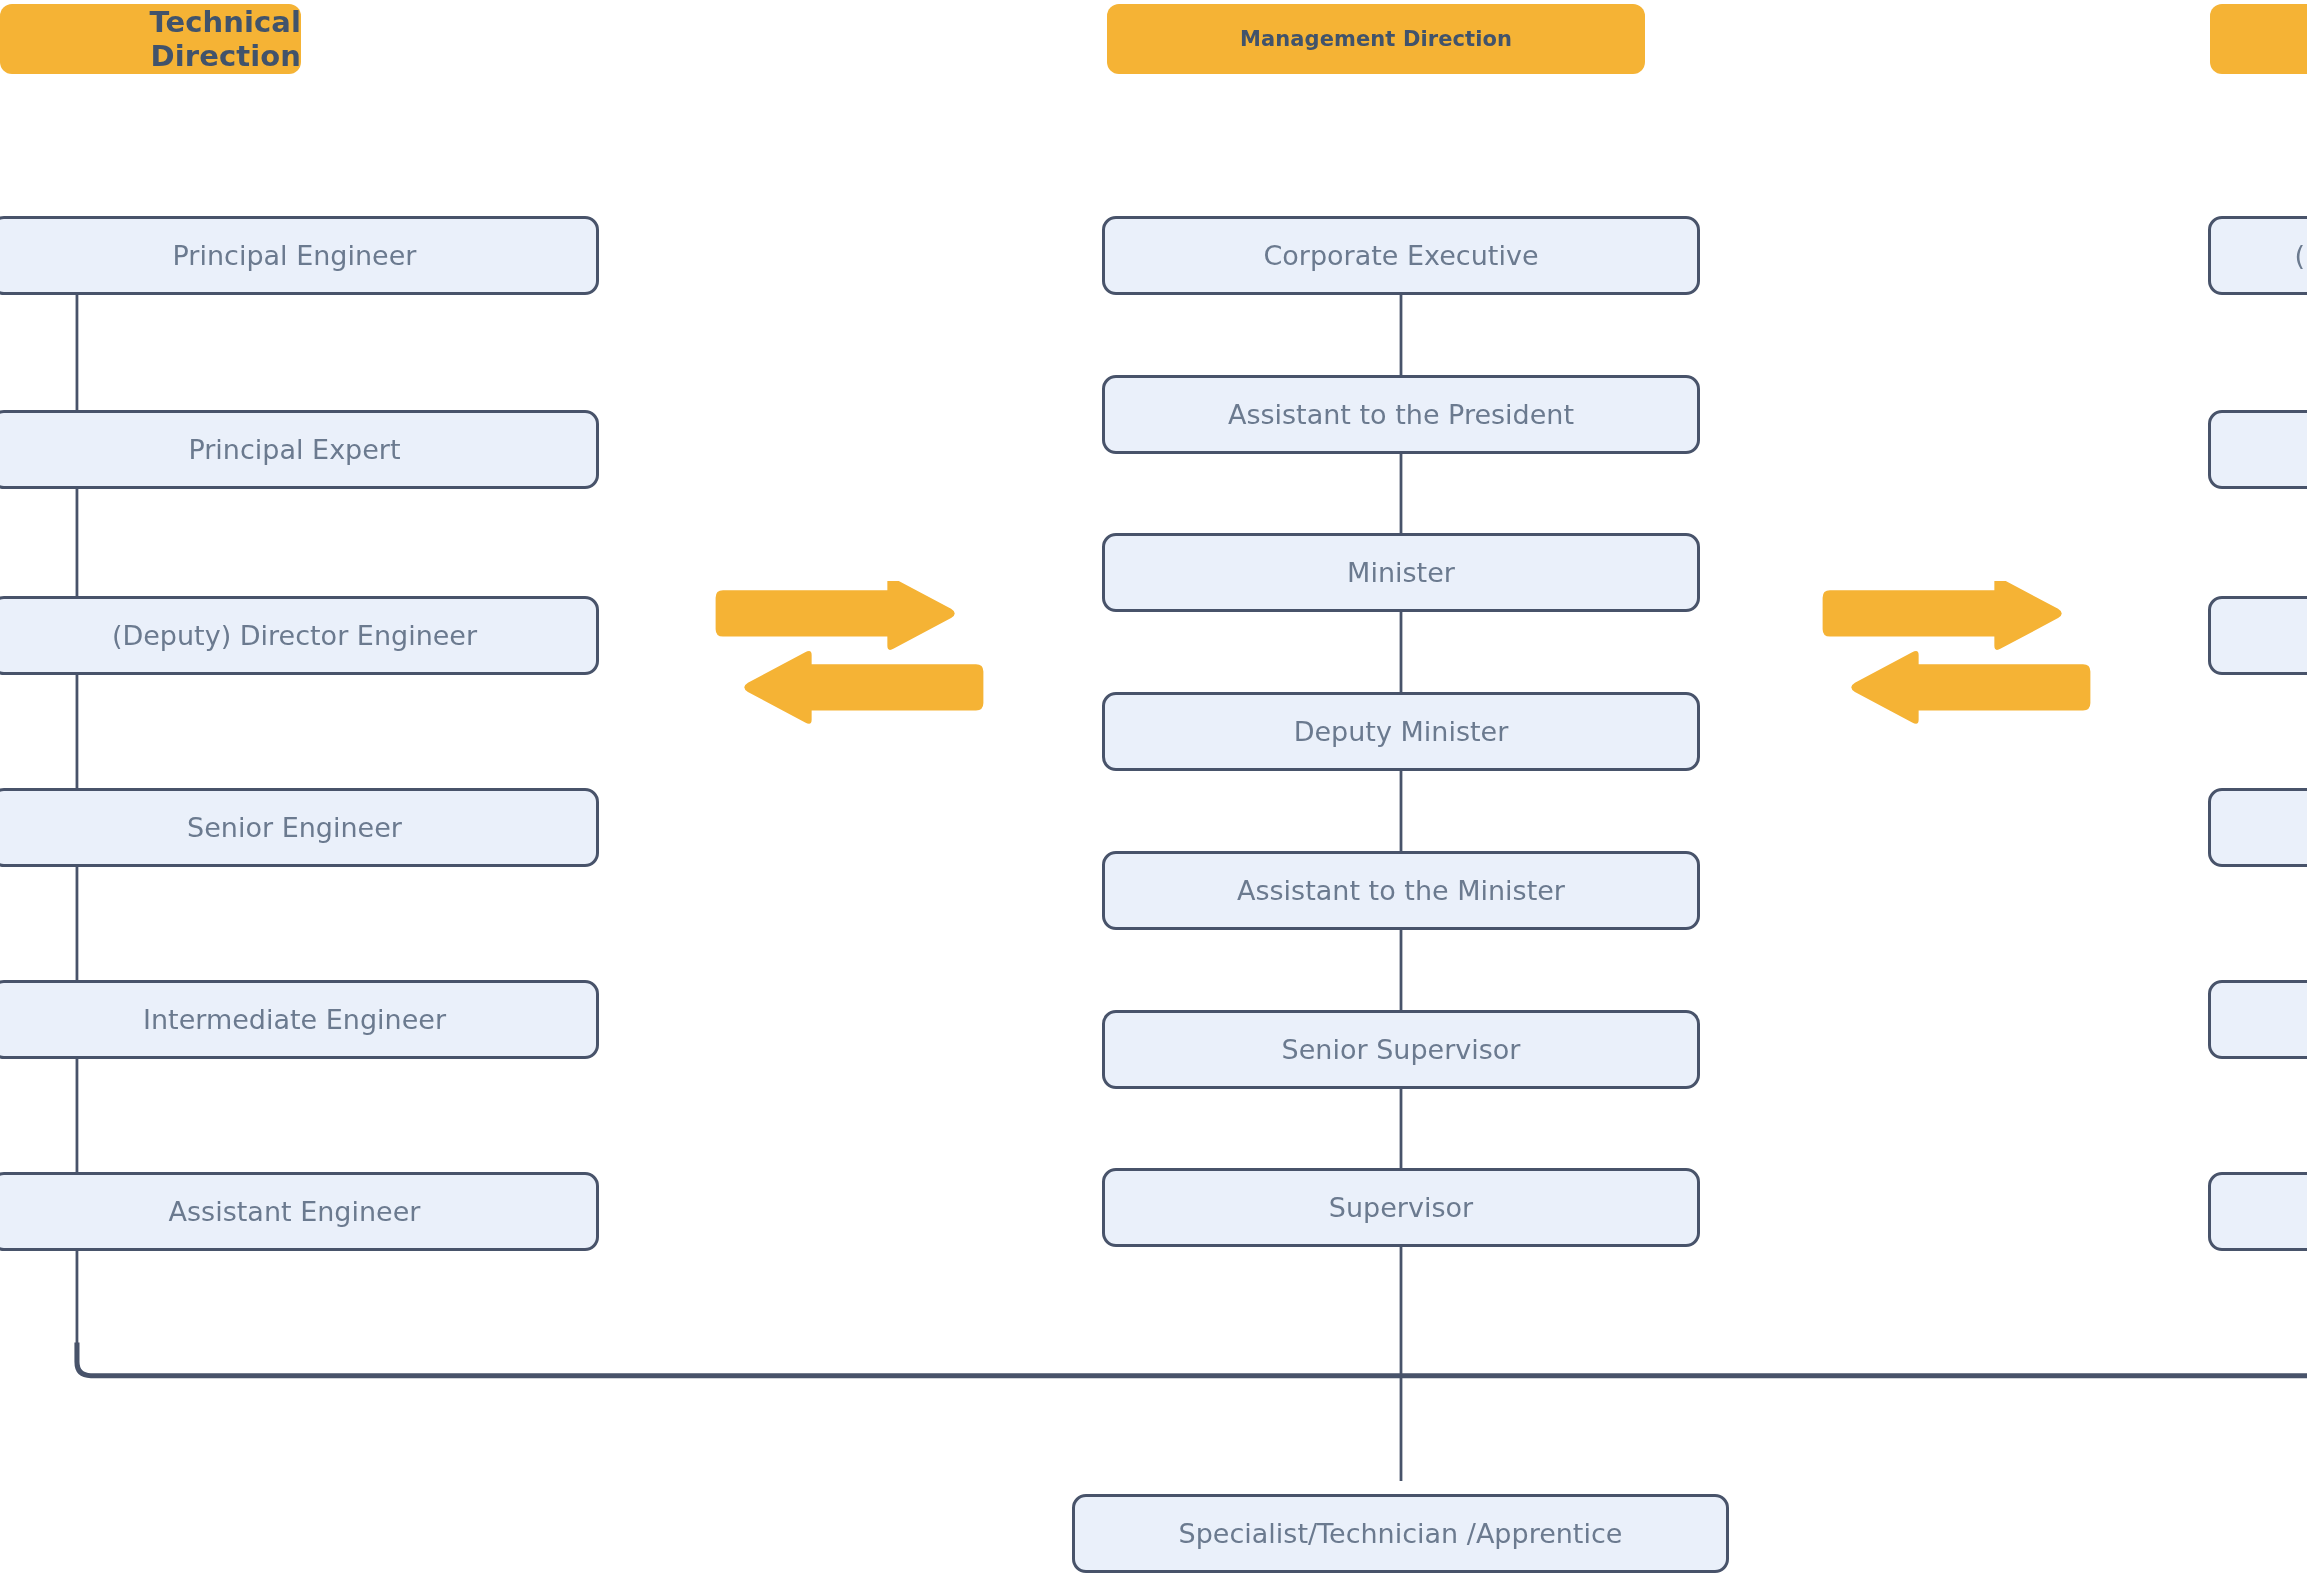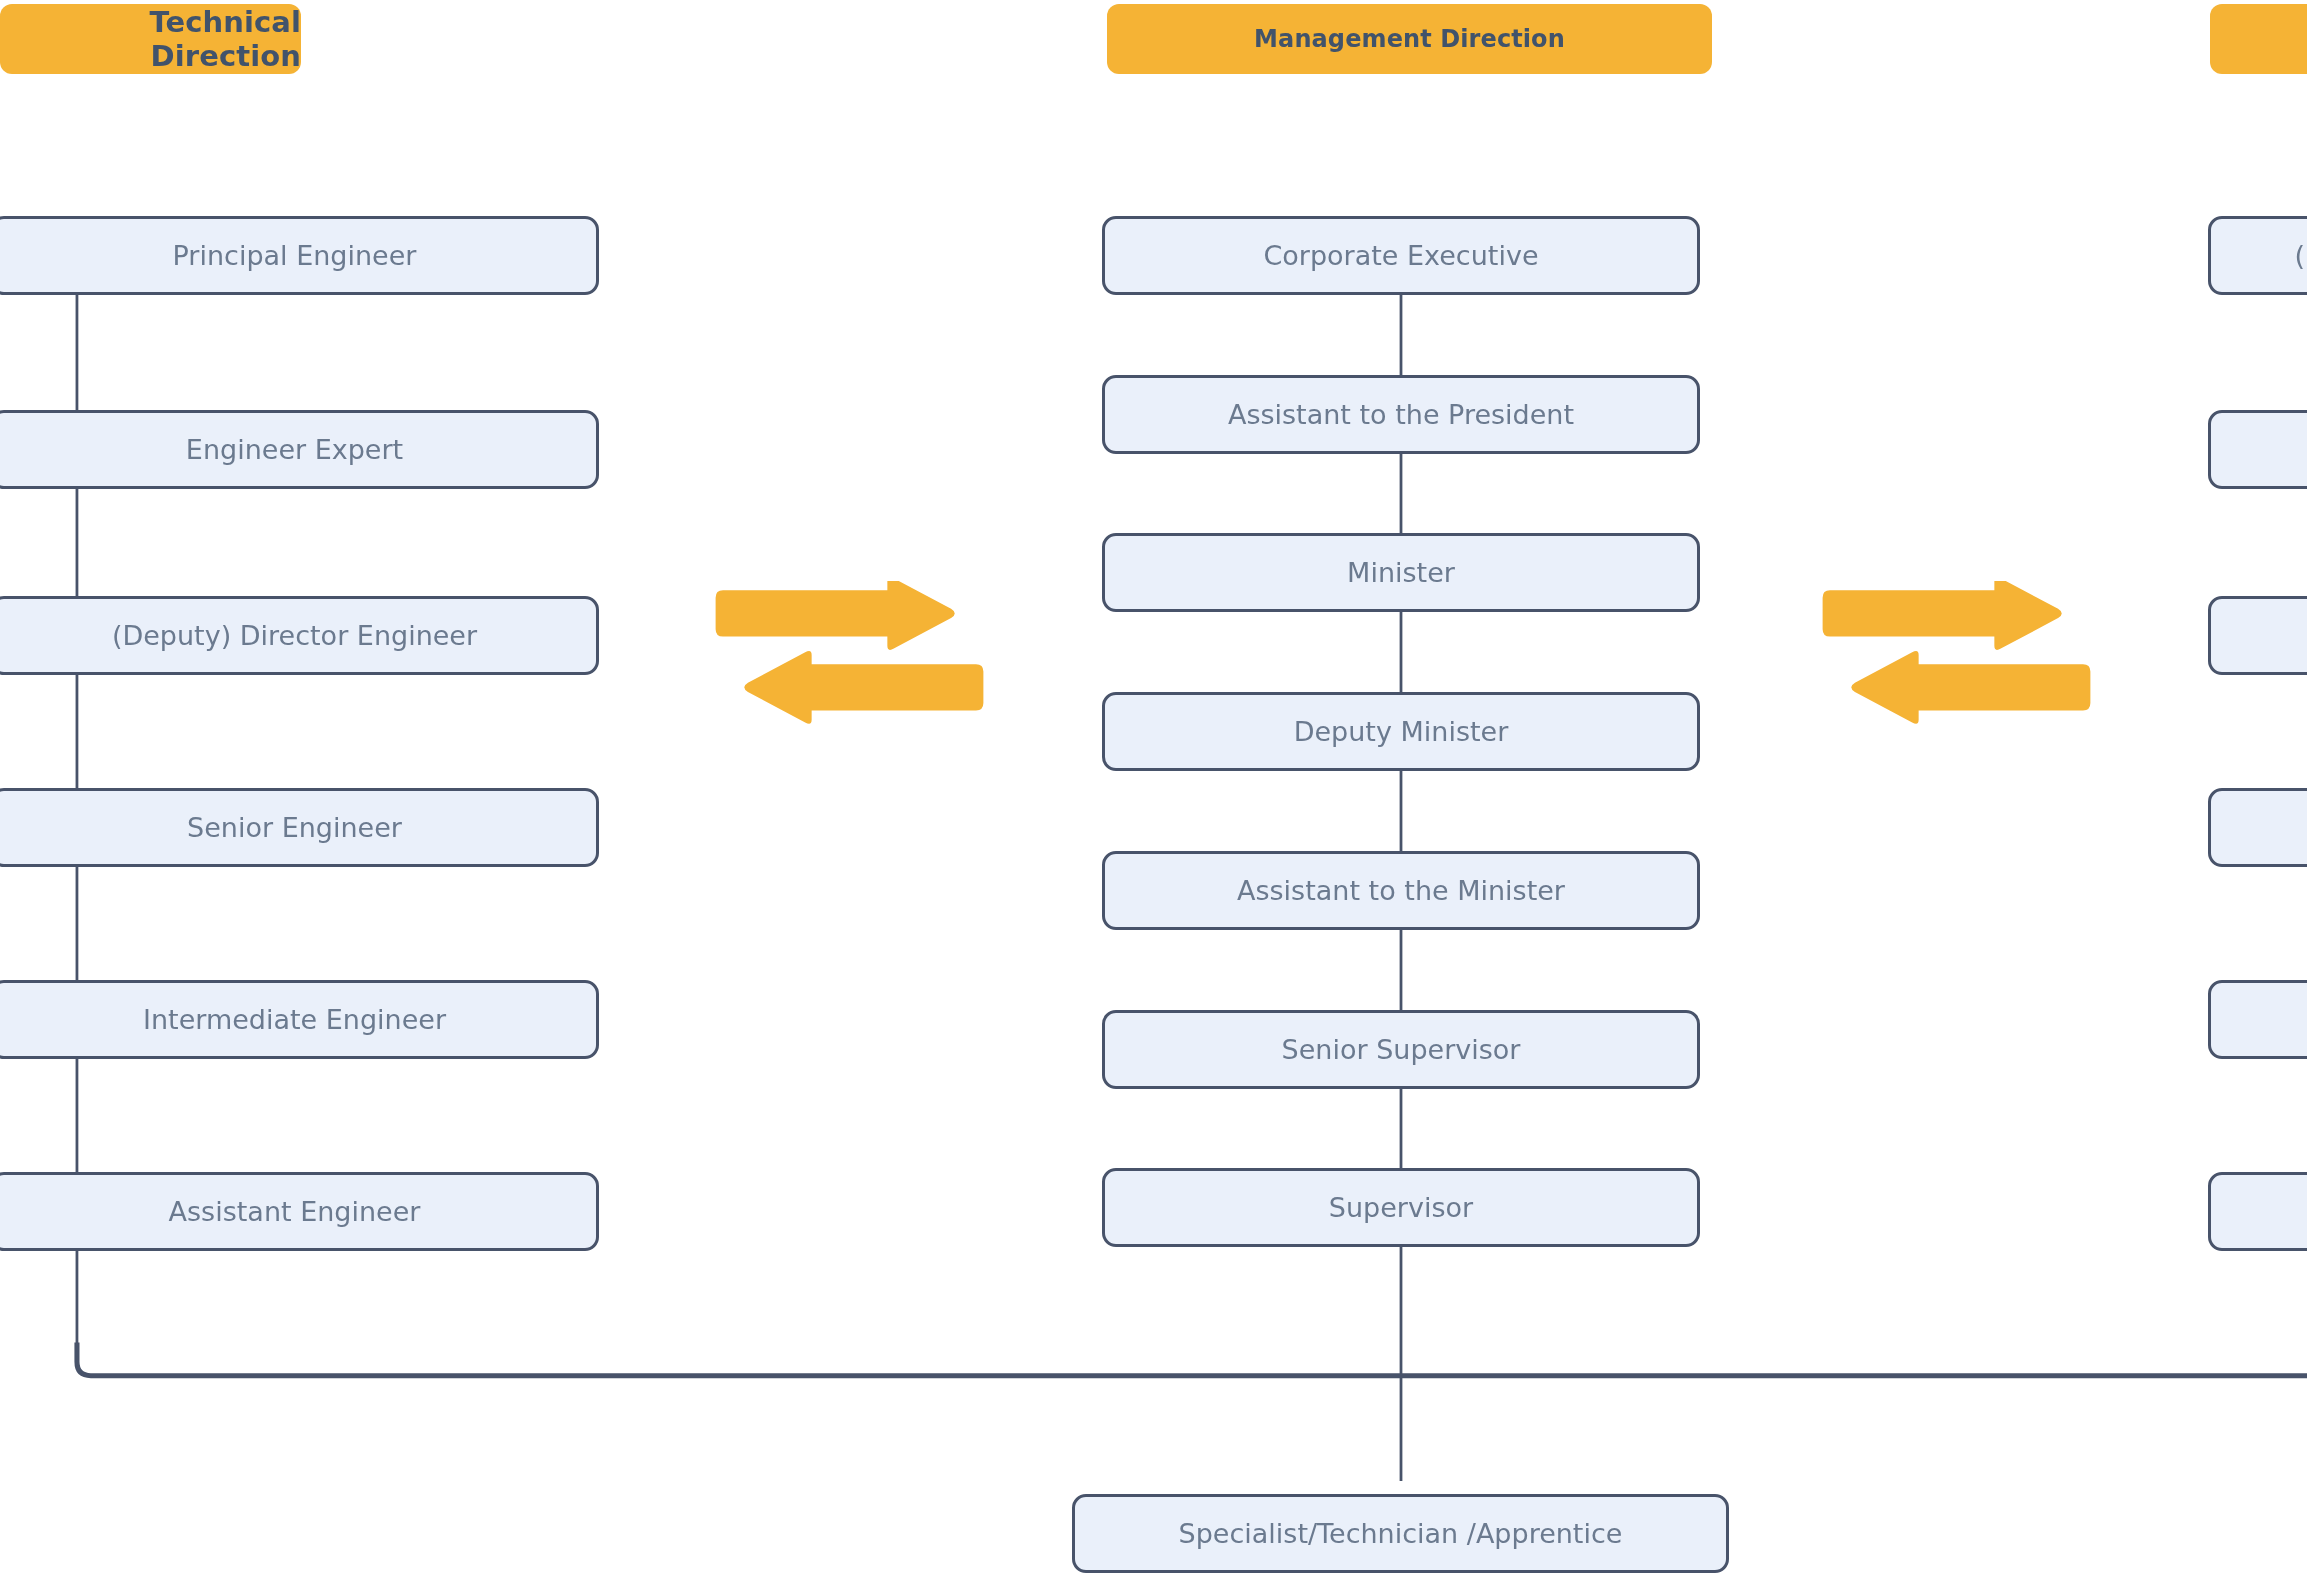--- a/index.html
+++ b/index.html
@@ -84,33 +84,33 @@
     <g fill="none" stroke="#48536a" stroke-width="11" stroke-linecap="butt">
 
       <path d="M 166 2910 L 166 2952 Q 166 2982 196 2982 L 5402 2982 Q 5432 2982 5432 2952 L 5432 2910"></path>
     </g>
   </svg>
 
   <div class="col-header" style="left:0px; top:3.7px; width:301px; height:70px; font-size:29px;">
     <span>Technical Direction</span>
   </div>
 
-  <div class="col-header" style="left:1107px; top:3.7px; width:605px; height:70px; font-size:24px;">
+  <div class="col-header" style="left:1107px; top:3.7px; width:538px; height:70px; font-size:21px;">
     <span>Management Direction</span>
   </div>
 
   <div class="col-header" style="left:2210px; top:3.7px; width:591px; height:70px; font-size:29px;">
     
   </div>
 
   <div class="node" style="left:-10px; top:216px; width:609px; height:79px; font-size:27px;">
     <span class="node-label">Principal Engineer</span>
   </div>
   <div class="node" style="left:-10px; top:410px; width:609px; height:79px; font-size:27px;">
-    <span class="node-label">Engineer Expert</span>
+    <span class="node-label">Principal Expert</span>
   </div>
   <div class="node" style="left:-10px; top:596px; width:609px; height:79px; font-size:27px;">
     <span class="node-label">(Deputy)  Director Engineer</span>
   </div>
   <div class="node" style="left:-10px; top:788px; width:609px; height:79px; font-size:27px;">
     <span class="node-label">Senior Engineer</span>
   </div>
   <div class="node" style="left:-10px; top:980px; width:609px; height:79px; font-size:27px;">
     <span class="node-label">Intermediate Engineer</span>
   </div>

